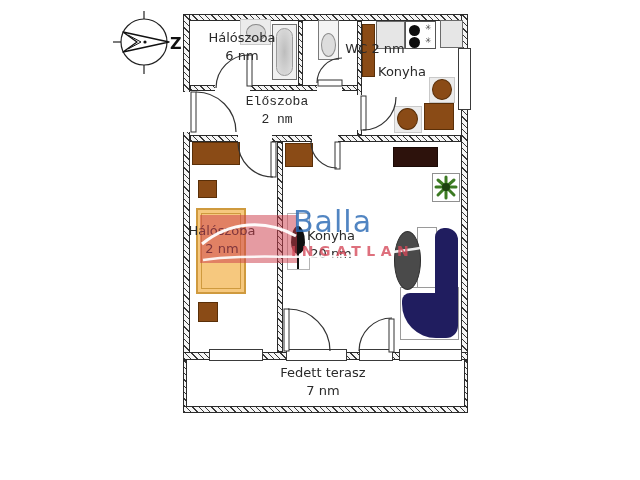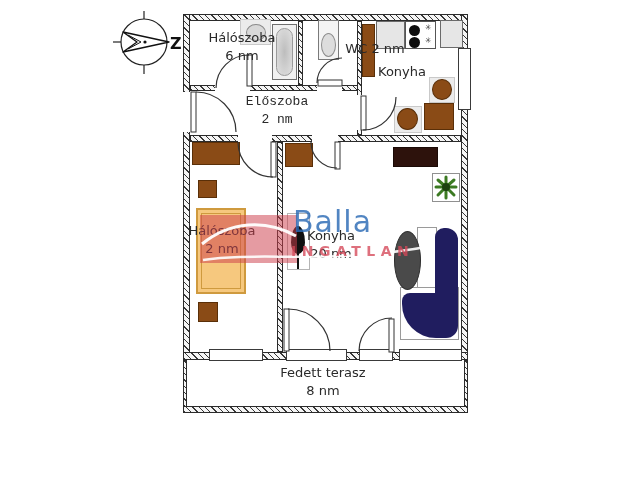--- a/index.html
+++ b/index.html
@@ -167,21 +167,21 @@
   <div class="lbl" style="left:172px;top:222px;width:100px;">
     <div>Hálószoba</div>
     <div>2 nm</div>
   </div>
   <div class="lbl" style="left:281px;top:227px;width:100px;">
     <div>Konyha</div>
     <div>20 nm</div>
   </div>
   <div class="lbl" style="left:273px;top:364px;width:100px;">
     <div>Fedett terasz</div>
-    <div>8 nm</div>
+    <div>7 nm</div>
   </div>
 
   <div class="wm-red-box noptr"></div>
   <svg class="abs noptr" style="left:0;top:0;" width="640" height="480" viewBox="0 0 640 480">
     <path d="M 202 244 C 230 221, 266 219, 296 236" fill="none" stroke="rgba(255,255,255,.95)" stroke-width="3"></path>
     <path d="M 203 260 C 260 251, 330 265, 432 246" fill="none" stroke="rgba(255,255,255,.9)" stroke-width="2.5"></path>
   </svg>
   <div class="wm-balla noptr">Balla</div>
   <div class="wm-ingatlan noptr">INGATLAN</div>
 

